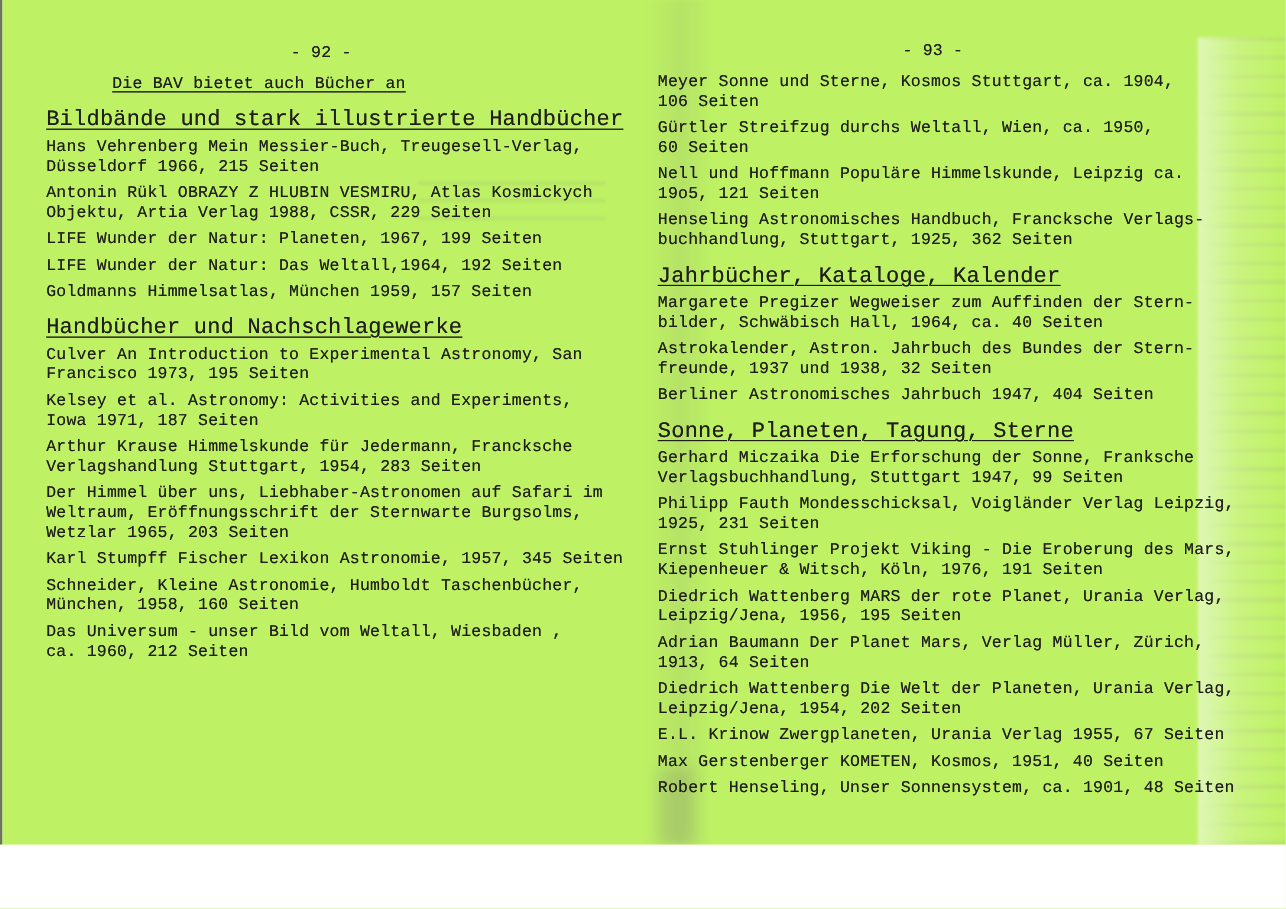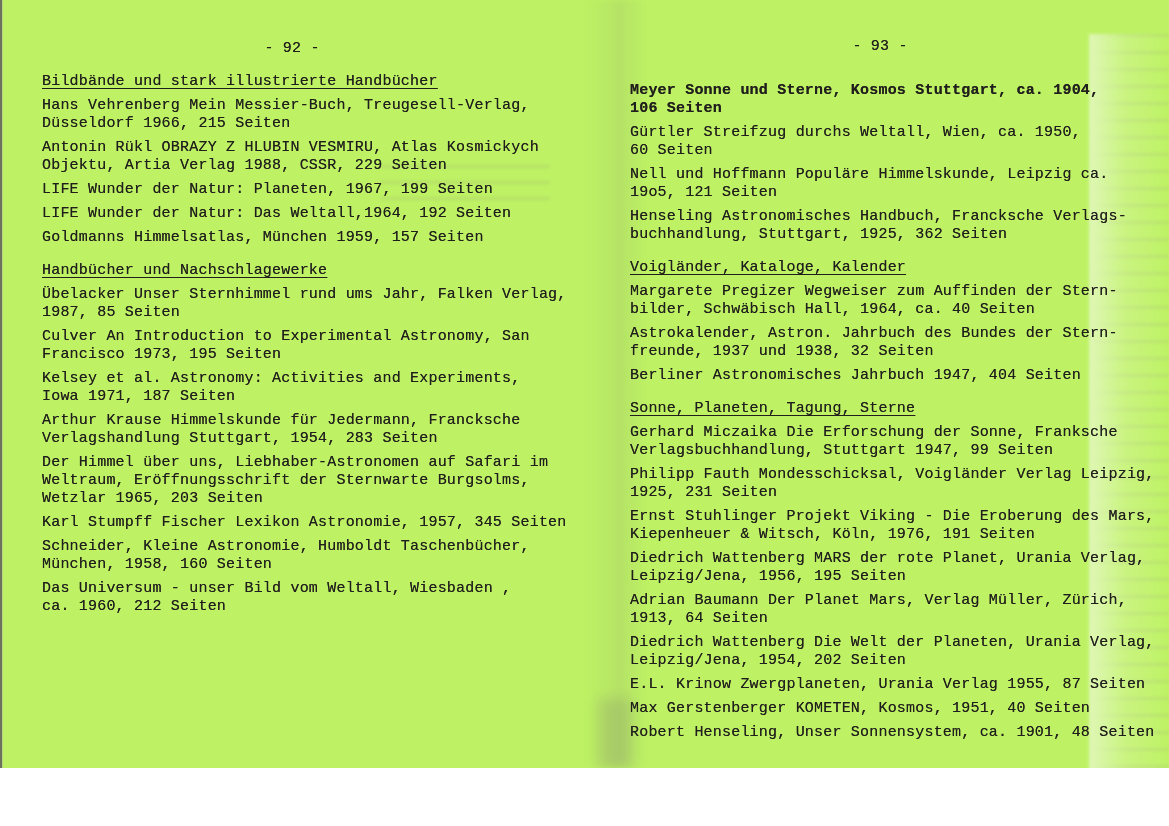--- a/index.html
+++ b/index.html
@@ -65,77 +65,76 @@
   }
   
   .page-col {
     position: absolute;
     font-size: 15px;
     line-height: 18px;
     letter-spacing: 0.2px;
     text-shadow: 0 0 0.6px rgba(32,30,28,0.75);
   }
   #left-page  { left: 42px;  top: 40px; width: 540px; }
-  #right-page { left: 630px; top: 38px; width: 535px; }
+  #right-page { left: 598px; top: 38px; width: 535px; }
 
   .pagenum {
     text-align: center;
     width: 500px;
   }
   .doc-title {
     margin: 10px 0 0 60px;
     text-decoration: underline;
     text-underline-offset: 3px;
     text-decoration-thickness: 1.4px;
   }
   .intro {
     margin: 14px 0 0 0;
     white-space: pre-line;
   }
   .sec-heading {
     margin: 15px 0 4px 0;
-    font-size: 15px;
+    font-size: 20px;
     font-weight: normal;
     text-decoration: underline;
     text-underline-offset: 3px;
     text-decoration-thickness: 1.4px;
   }
   .entry {
     margin: 6px 0 0 0;
     white-space: pre-line;
   }
-  .entries-first .entry:first-child { margin-top: 26px; font-weight: bold; }
+  .entries-first .entry:first-child { margin-top: 10px; }
 </style>
 </head>
 <body>
 
 <div id="scan">
 
   <div class="edge-left"></div>
   <div class="gutter-shadow"></div>
   <div class="ghost-right"></div>
   <div class="smudge" style="left:380px; top:165px; width:170px; height:46px;"></div>
 
   <div id="left-page" class="page-col">
     <div class="pagenum">- 92 -</div>
 
+    <div class="doc-title">Die BAV bietet auch Bücher an</div>
 
 
     <h2 class="sec-heading">Bildbände und stark illustrierte Handbücher</h2>
     <div class="entry">Hans Vehrenberg Mein Messier-Buch, Treugesell-Verlag,
 Düsseldorf 1966, 215 Seiten</div>
     <div class="entry">Antonin Rükl OBRAZY Z HLUBIN VESMIRU, Atlas Kosmickych
 Objektu, Artia Verlag 1988, CSSR, 229 Seiten</div>
     <div class="entry">LIFE Wunder der Natur: Planeten, 1967, 199 Seiten</div>
     <div class="entry">LIFE Wunder der Natur: Das Weltall,1964, 192 Seiten</div>
     <div class="entry">Goldmanns Himmelsatlas, München 1959, 157 Seiten</div>
 
     <h2 class="sec-heading">Handbücher und Nachschlagewerke</h2>
-    <div class="entry">Übelacker Unser Sternhimmel rund ums Jahr, Falken Verlag,
-1987, 85 Seiten</div>
     <div class="entry">Culver An Introduction to Experimental Astronomy, San
 Francisco 1973, 195 Seiten</div>
     <div class="entry">Kelsey et al. Astronomy: Activities and Experiments,
 Iowa 1971, 187 Seiten</div>
     <div class="entry">Arthur Krause Himmelskunde für Jedermann, Francksche
 Verlagshandlung Stuttgart, 1954, 283 Seiten</div>
     <div class="entry">Der Himmel über uns, Liebhaber-Astronomen auf Safari im
 Weltraum, Eröffnungsschrift der Sternwarte Burgsolms,
 Wetzlar 1965, 203 Seiten</div>
     <div class="entry">Karl Stumpff Fischer Lexikon Astronomie, 1957, 345 Seiten</div>
@@ -152,38 +151,38 @@
       <div class="entry">Meyer Sonne und Sterne, Kosmos Stuttgart, ca. 1904,
 106 Seiten</div>
       <div class="entry">Gürtler Streifzug durchs Weltall, Wien, ca. 1950,
 60 Seiten</div>
       <div class="entry">Nell und Hoffmann Populäre Himmelskunde, Leipzig ca.
 19o5, 121 Seiten</div>
       <div class="entry">Henseling Astronomisches Handbuch, Francksche Verlags-
 buchhandlung, Stuttgart, 1925, 362 Seiten</div>
     </div>
 
-    <h2 class="sec-heading">Voigländer, Kataloge, Kalender</h2>
+    <h2 class="sec-heading">Jahrbücher, Kataloge, Kalender</h2>
     <div class="entry">Margarete Pregizer Wegweiser zum Auffinden der Stern-
 bilder, Schwäbisch Hall, 1964, ca. 40 Seiten</div>
     <div class="entry">Astrokalender, Astron. Jahrbuch des Bundes der Stern-
 freunde, 1937 und 1938, 32 Seiten</div>
     <div class="entry">Berliner Astronomisches Jahrbuch 1947, 404 Seiten</div>
 
     <h2 class="sec-heading">Sonne, Planeten, Tagung, Sterne</h2>
     <div class="entry">Gerhard Miczaika Die Erforschung der Sonne, Franksche
 Verlagsbuchhandlung, Stuttgart 1947, 99 Seiten</div>
     <div class="entry">Philipp Fauth Mondesschicksal, Voigländer Verlag Leipzig,
 1925, 231 Seiten</div>
     <div class="entry">Ernst Stuhlinger Projekt Viking - Die Eroberung des Mars,
 Kiepenheuer &amp; Witsch, Köln, 1976, 191 Seiten</div>
     <div class="entry">Diedrich Wattenberg MARS der rote Planet, Urania Verlag,
 Leipzig/Jena, 1956, 195 Seiten</div>
     <div class="entry">Adrian Baumann Der Planet Mars, Verlag Müller, Zürich,
 1913, 64 Seiten</div>
     <div class="entry">Diedrich Wattenberg Die Welt der Planeten, Urania Verlag,
 Leipzig/Jena, 1954, 202 Seiten</div>
-    <div class="entry">E.L. Krinow Zwergplaneten, Urania Verlag 1955, 87 Seiten</div>
+    <div class="entry">E.L. Krinow Zwergplaneten, Urania Verlag 1955, 67 Seiten</div>
     <div class="entry">Max Gerstenberger KOMETEN, Kosmos, 1951, 40 Seiten</div>
     <div class="entry">Robert Henseling, Unser Sonnensystem, ca. 1901, 48 Seiten</div>
   </div>
 
 </div>
 
 </body></html>

